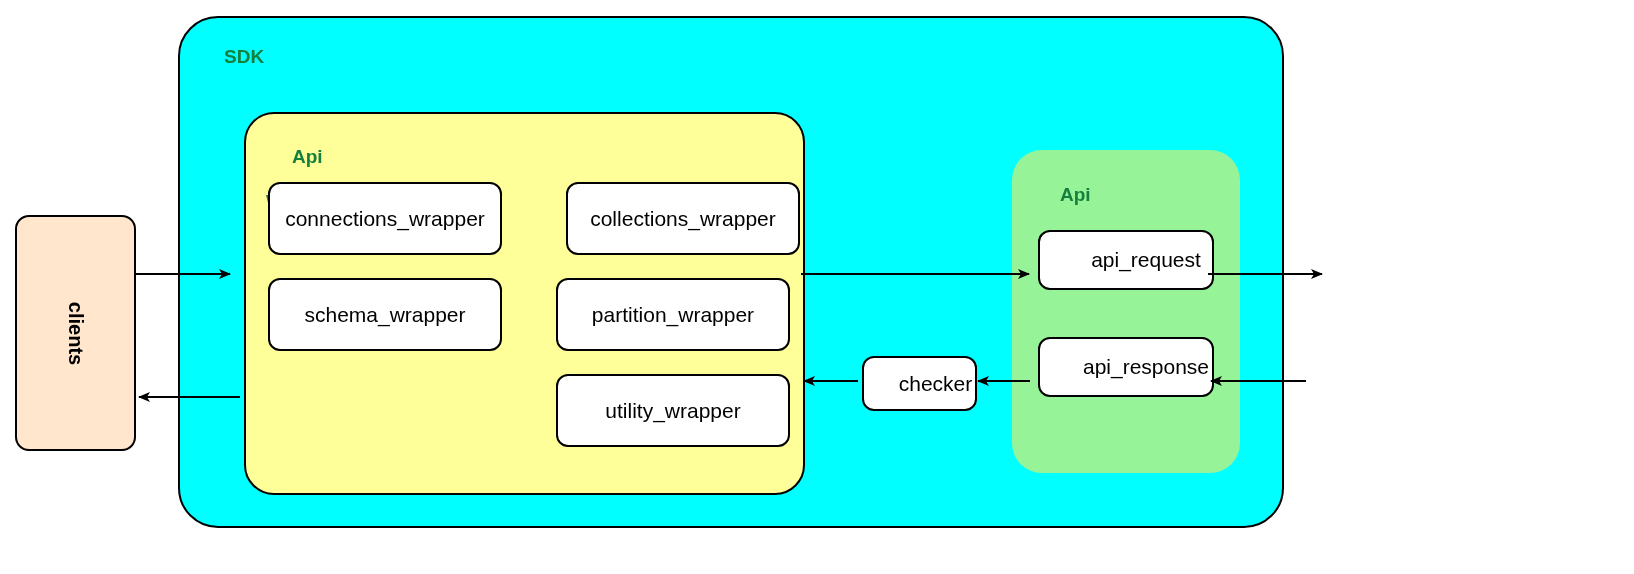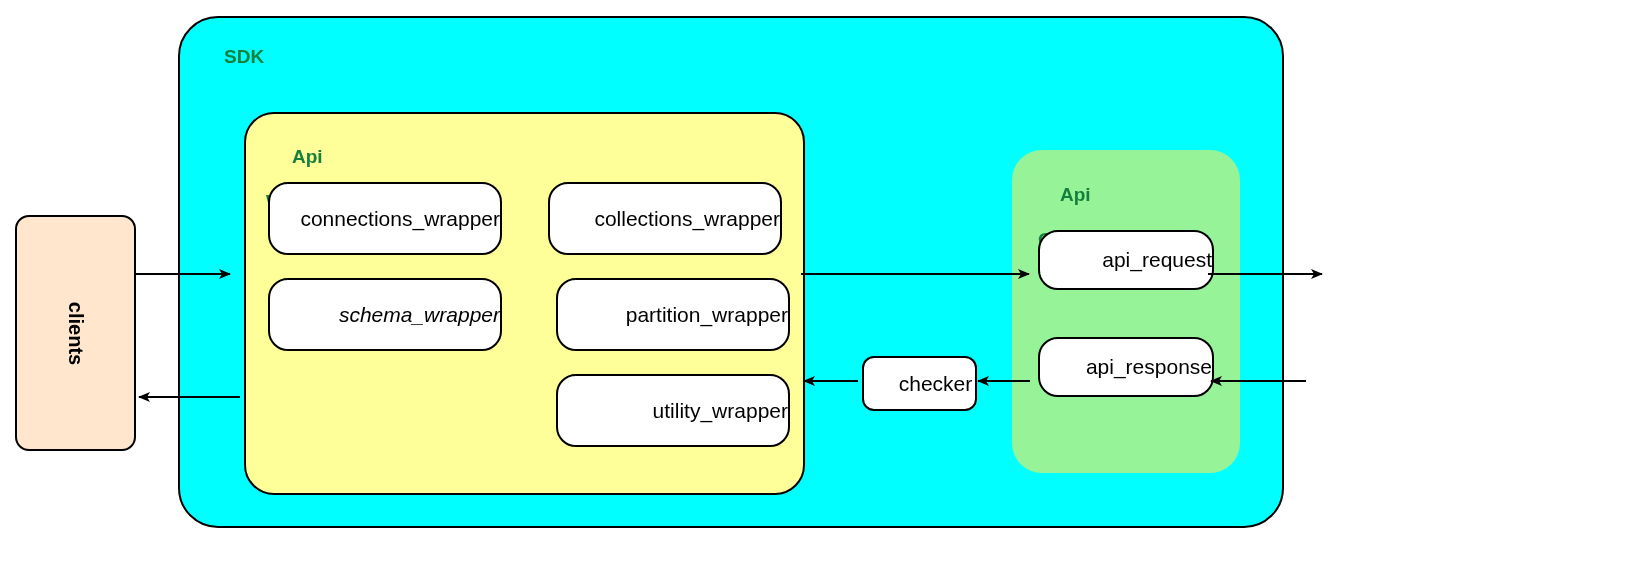--- a/index.html
+++ b/index.html
@@ -67,24 +67,23 @@
   #api-wrapper-label { left: 20px; top: 10px; text-align: left; }
   #api-wrapper-label .ln1 { display: block; padding-left: 26px; }
   #api-wrapper-label .ln2 { display: block; }
   #api-gateway-label { left: 26px; top: 12px; text-align: left; }
   #api-gateway-label .ln1 { display: block; padding-left: 22px; }
   #api-gateway-label .ln2 { display: block; }
 
   
   .node {
     background: #ffffff;
-    border-radius: 20px;
+    border-radius: 12px;
     font-size: 21px;
     color: #000000;
-    justify-content: flex-end;
   }
   .wrapper-node {
     width: 234px;
     height: 73px;
   }
   .gw-node {
     width: 176px;
     height: 60px;
     left: 26px;
     padding-left: 40px;
@@ -155,24 +154,24 @@
 
     <div class="box" id="api-wrapper-container">
       <div class="group-label" id="api-wrapper-label">
         <span class="ln1">Api</span>
         <span class="ln2">Wrapper</span>
       </div>
 
       <div class="box node wrapper-node" style="left:22px; top:68px;">
         <span>connections_wrapper</span>
       </div>
-      <div class="box node wrapper-node" style="left:302px; top:68px;">
+      <div class="box node wrapper-node" style="left:320px; top:68px;">
         <span>collections_wrapper</span>
       </div>
-      <div class="box node wrapper-node" style="left:22px; top:164px;font-style:italic;">
+      <div class="box node wrapper-node" style="left:22px; top:164px;">
         <span>schema_wrapper</span>
       </div>
       <div class="box node wrapper-node" style="left:310px; top:164px;">
         <span>partition_wrapper</span>
       </div>
       <div class="box node wrapper-node" style="left:310px; top:260px;">
         <span>utility_wrapper</span>
       </div>
     </div>
 

